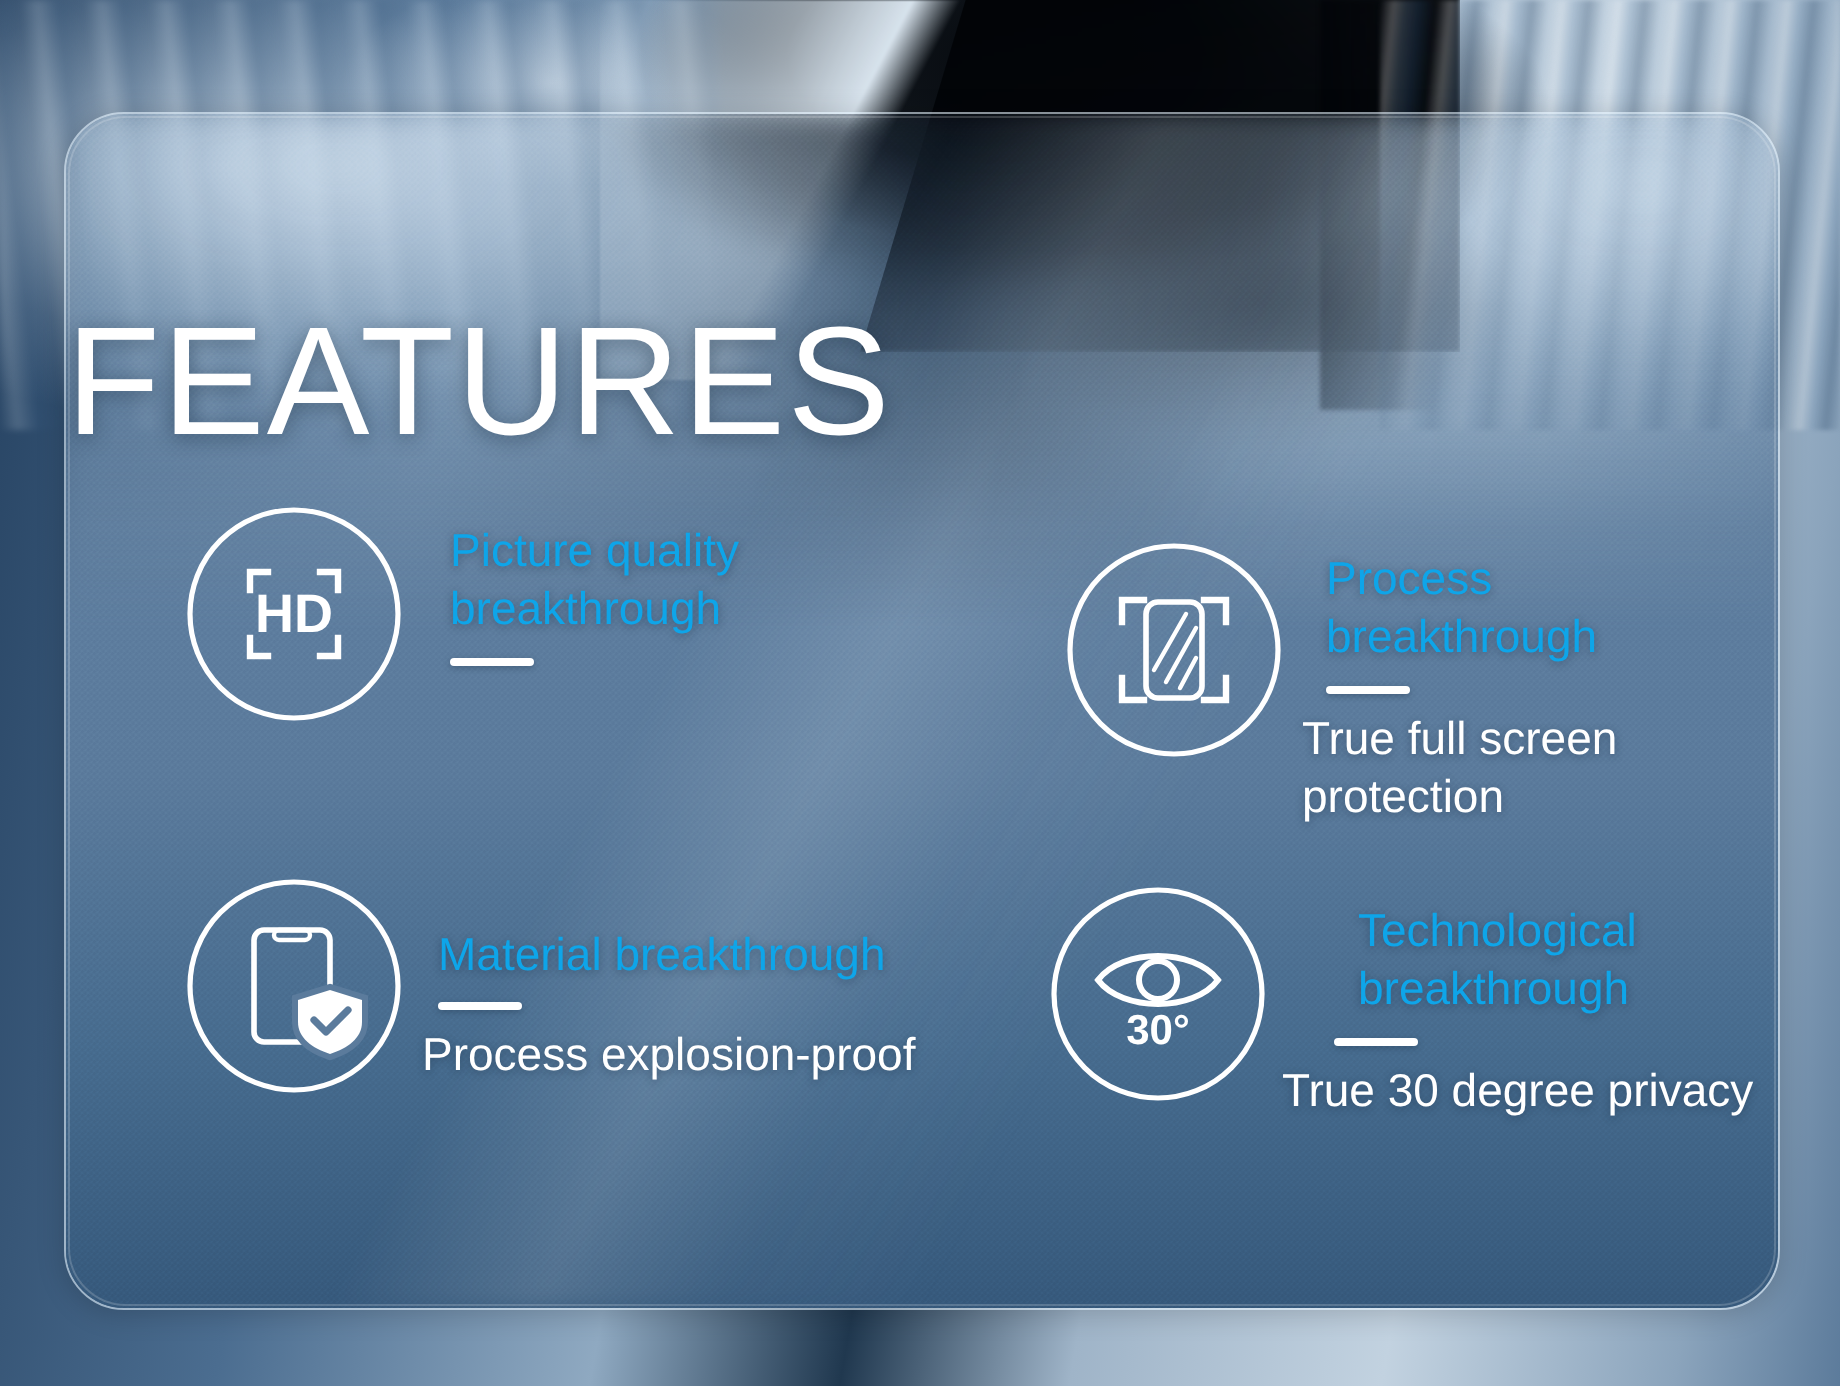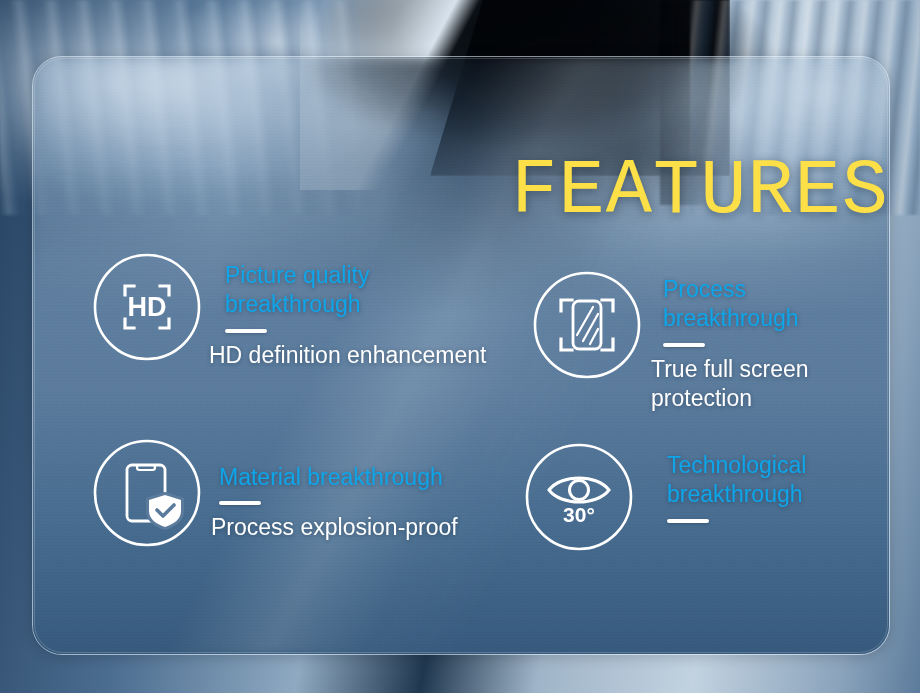--- a/index.html
+++ b/index.html
@@ -166,28 +166,27 @@
 
   
   .content {
     position: absolute;
     inset: 0;
   }
   .title {
     position: absolute;
     top: 96px;
     left: 0; right: 0;
-    text-align: right;
-    color: #fde047;
+    text-align: left;
+    color: #ffffff;
     font-size: 77px;
     line-height: 1;
     font-weight: 400;
     letter-spacing: 1px;
     text-shadow: 0 2px 10px rgba(20,40,60,0.45);
-    font-family: Liberation Mono, monospace;
   }
 
   .grid {
     position: absolute;
     top: 188px;
     left: 0;
     width: 856px;
     height: 400px;
   }
 
@@ -247,21 +246,21 @@
   .f1 .fsub  { margin-left: -2px; }
 
   .f2 .fhead { margin-left: 12px; }
   .f2 .fdiv  { margin-left: 12px; }
   .f2 .fsub  { margin-left: 0px; }
 
   .f3 .fhead { margin-left: 8px; }
   .f3 .fdiv  { margin-left: 8px; }
   .f3 .fsub  { margin-left: 0px; }
 
-  .f4 .fhead { margin-left: 24px; }
+  .f4 .fhead { margin-left: 36px; }
   .f4 .fdiv  { margin-left: 24px; }
   .f4 .fsub  { margin-left: -2px; }
 
   .icon-hd-text {
     font-family: "Liberation Sans", sans-serif;
     font-size: 27px;
     font-weight: 700;
     fill: #ffffff;
   }
   .icon-deg-text {
@@ -304,21 +303,20 @@
               <path d="M78 44 V35 H69" fill="none" stroke="#ffffff" stroke-width="3.2" stroke-linecap="square"></path>
               <path d="M34 68 V77 H43" fill="none" stroke="#ffffff" stroke-width="3.2" stroke-linecap="square"></path>
               <path d="M78 68 V77 H69" fill="none" stroke="#ffffff" stroke-width="3.2" stroke-linecap="square"></path>
               <text class="icon-hd-text" x="56" y="65" text-anchor="middle">HD</text>
             </svg>
           </div>
           <div class="ftext t1">
             <div class="fhead">Picture quality
 breakthrough</div>
             <div class="fdiv"></div>
-            <div class="fsub">HD definition enhancement</div>
           </div>
         </div>
 
         <div class="feature f2">
           <div class="icon-wrap">
             <svg width="112" height="112" viewBox="0 0 112 112">
               <circle cx="56" cy="56" r="52" fill="none" stroke="#ffffff" stroke-width="2.6"></circle>
               <path d="M30 42 V31 H41" fill="none" stroke="#ffffff" stroke-width="3.2" stroke-linecap="square"></path>
               <path d="M82 42 V31 H71" fill="none" stroke="#ffffff" stroke-width="3.2" stroke-linecap="square"></path>
               <path d="M30 70 V81 H41" fill="none" stroke="#ffffff" stroke-width="3.2" stroke-linecap="square"></path>
@@ -362,19 +360,20 @@
               <circle cx="56" cy="56" r="52" fill="none" stroke="#ffffff" stroke-width="2.6"></circle>
               <path d="M26 49 C38 33 74 33 86 49 C74 65 38 65 26 49 Z" fill="none" stroke="#ffffff" stroke-width="3"></path>
               <circle cx="56" cy="49" r="9.5" fill="none" stroke="#ffffff" stroke-width="3"></circle>
               <text class="icon-deg-text" x="56" y="81" text-anchor="middle">30°</text>
             </svg>
           </div>
           <div class="ftext t4">
             <div class="fhead">Technological
 breakthrough</div>
             <div class="fdiv"></div>
+            <div class="fsub">True 30 degree privacy</div>
           </div>
         </div>
 
       </div>
     </div>
   </div>
 </div>
 
 </body></html>

